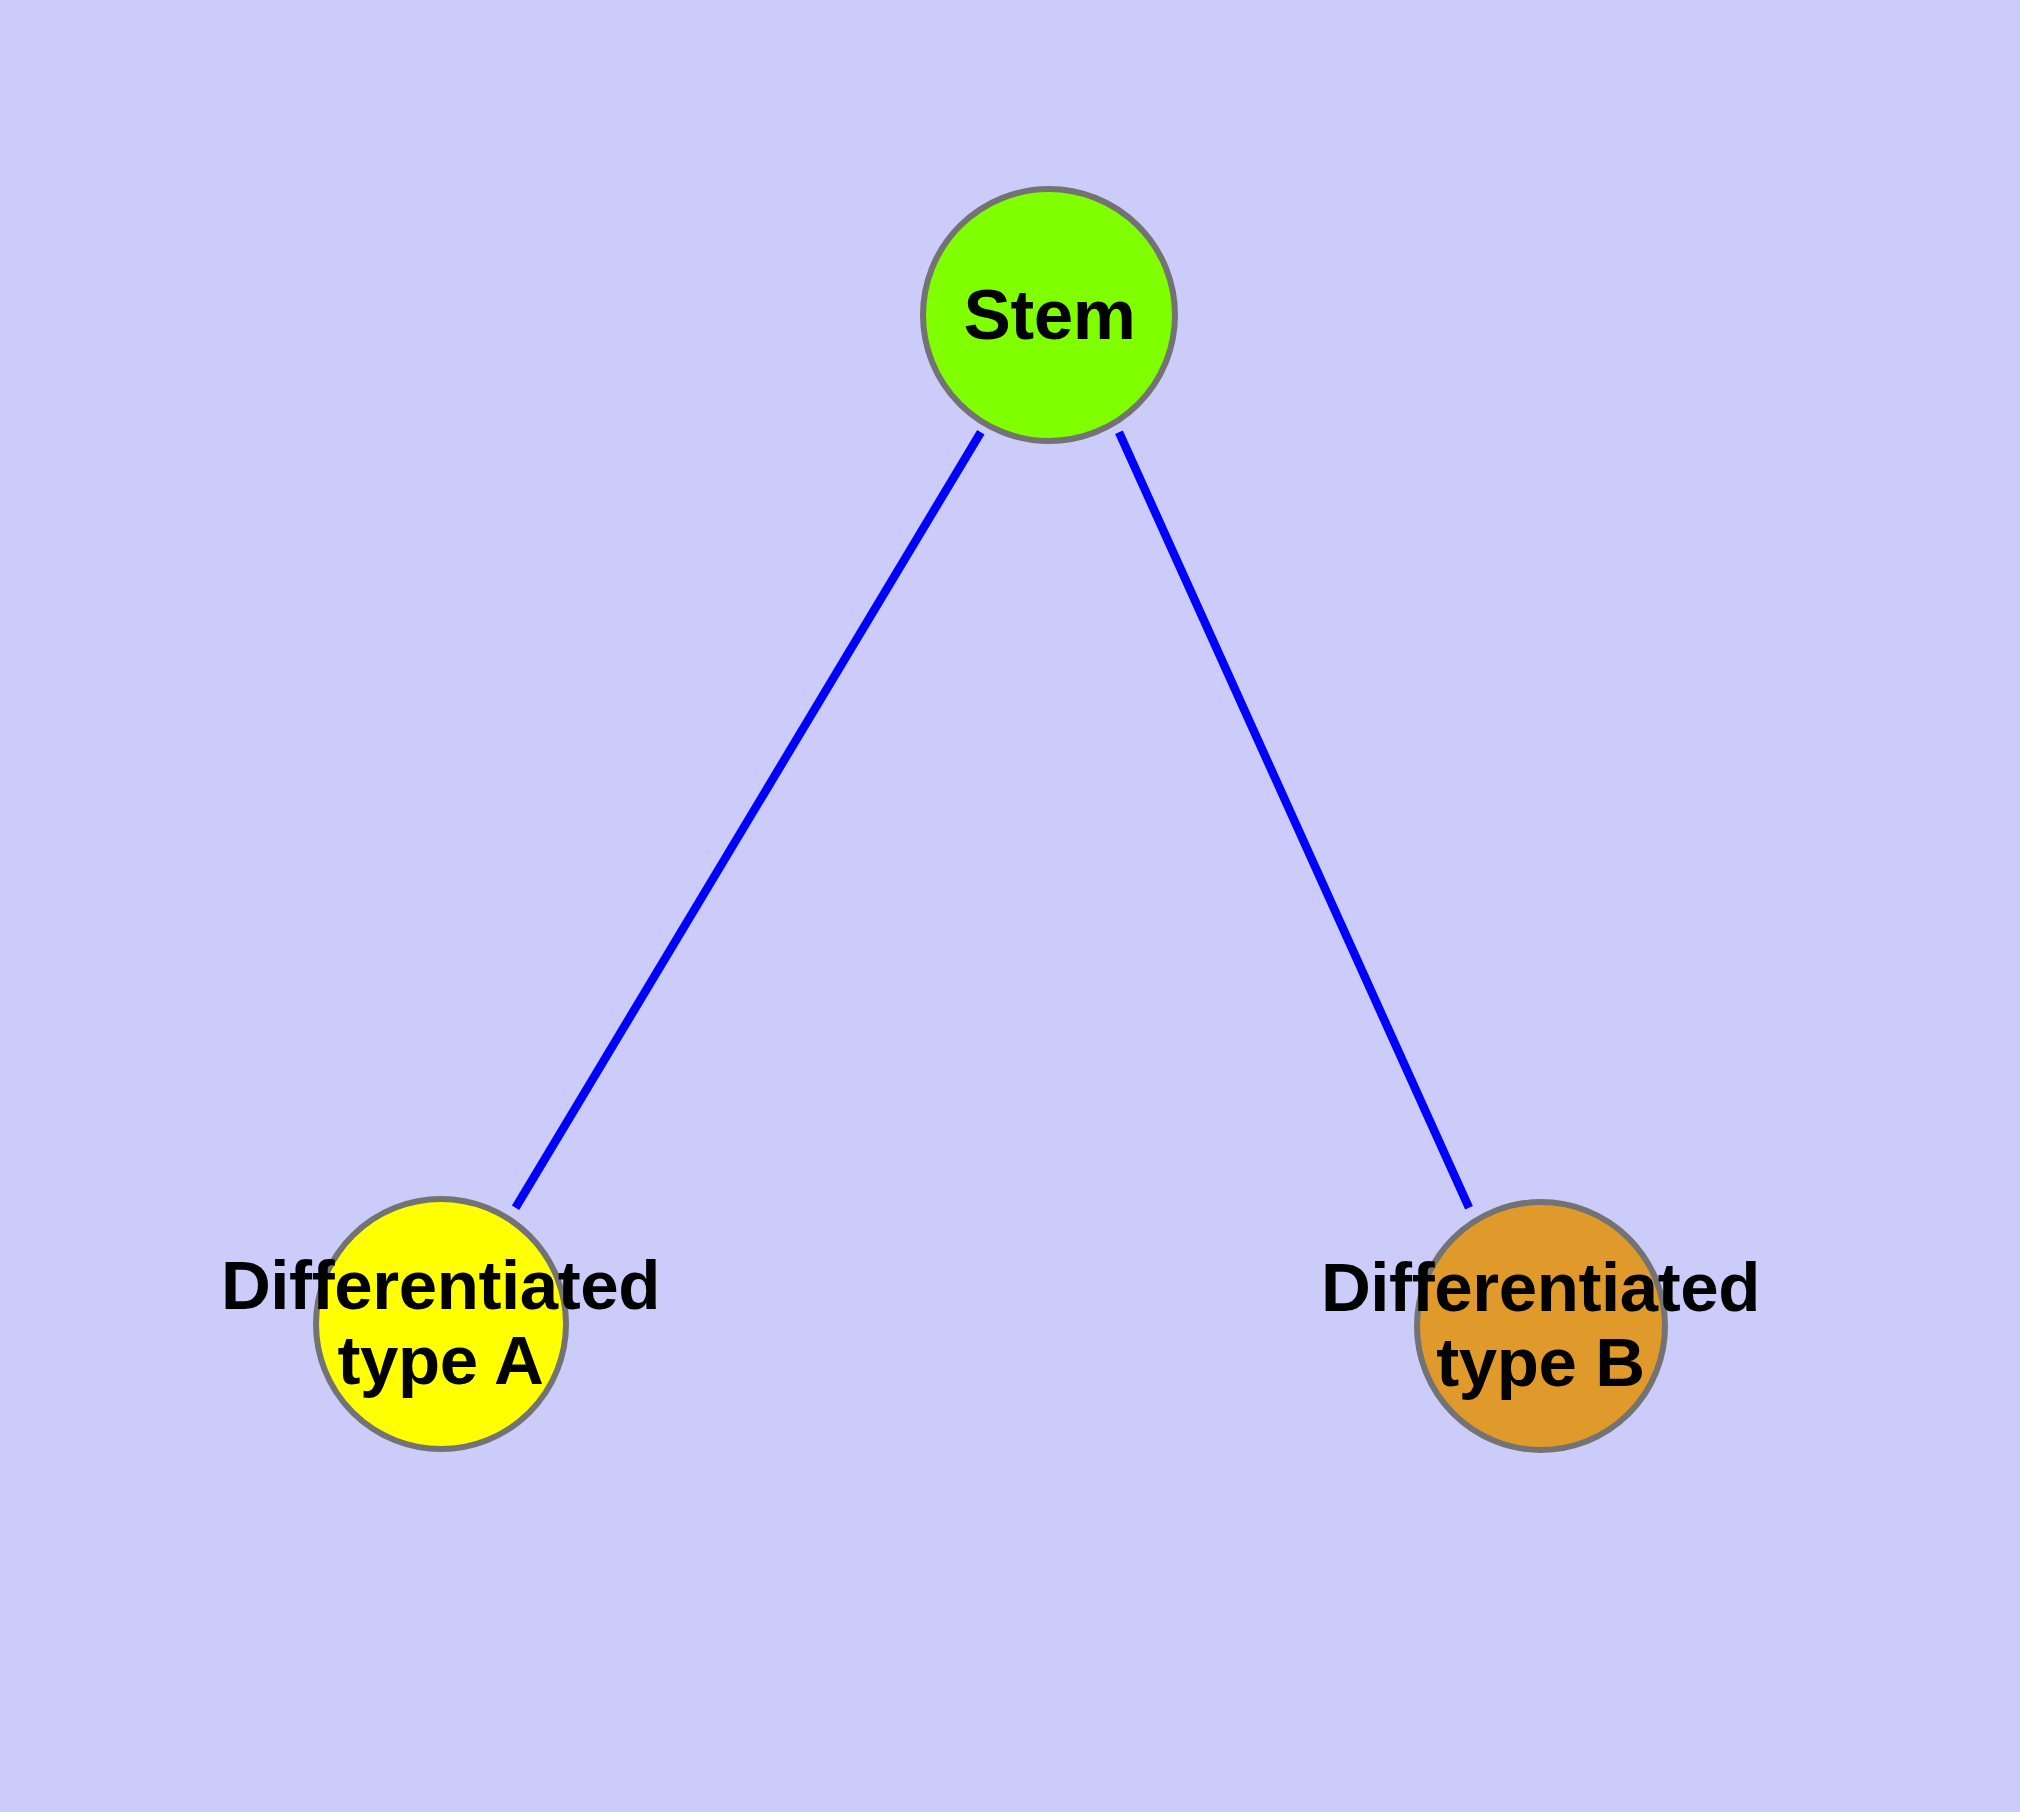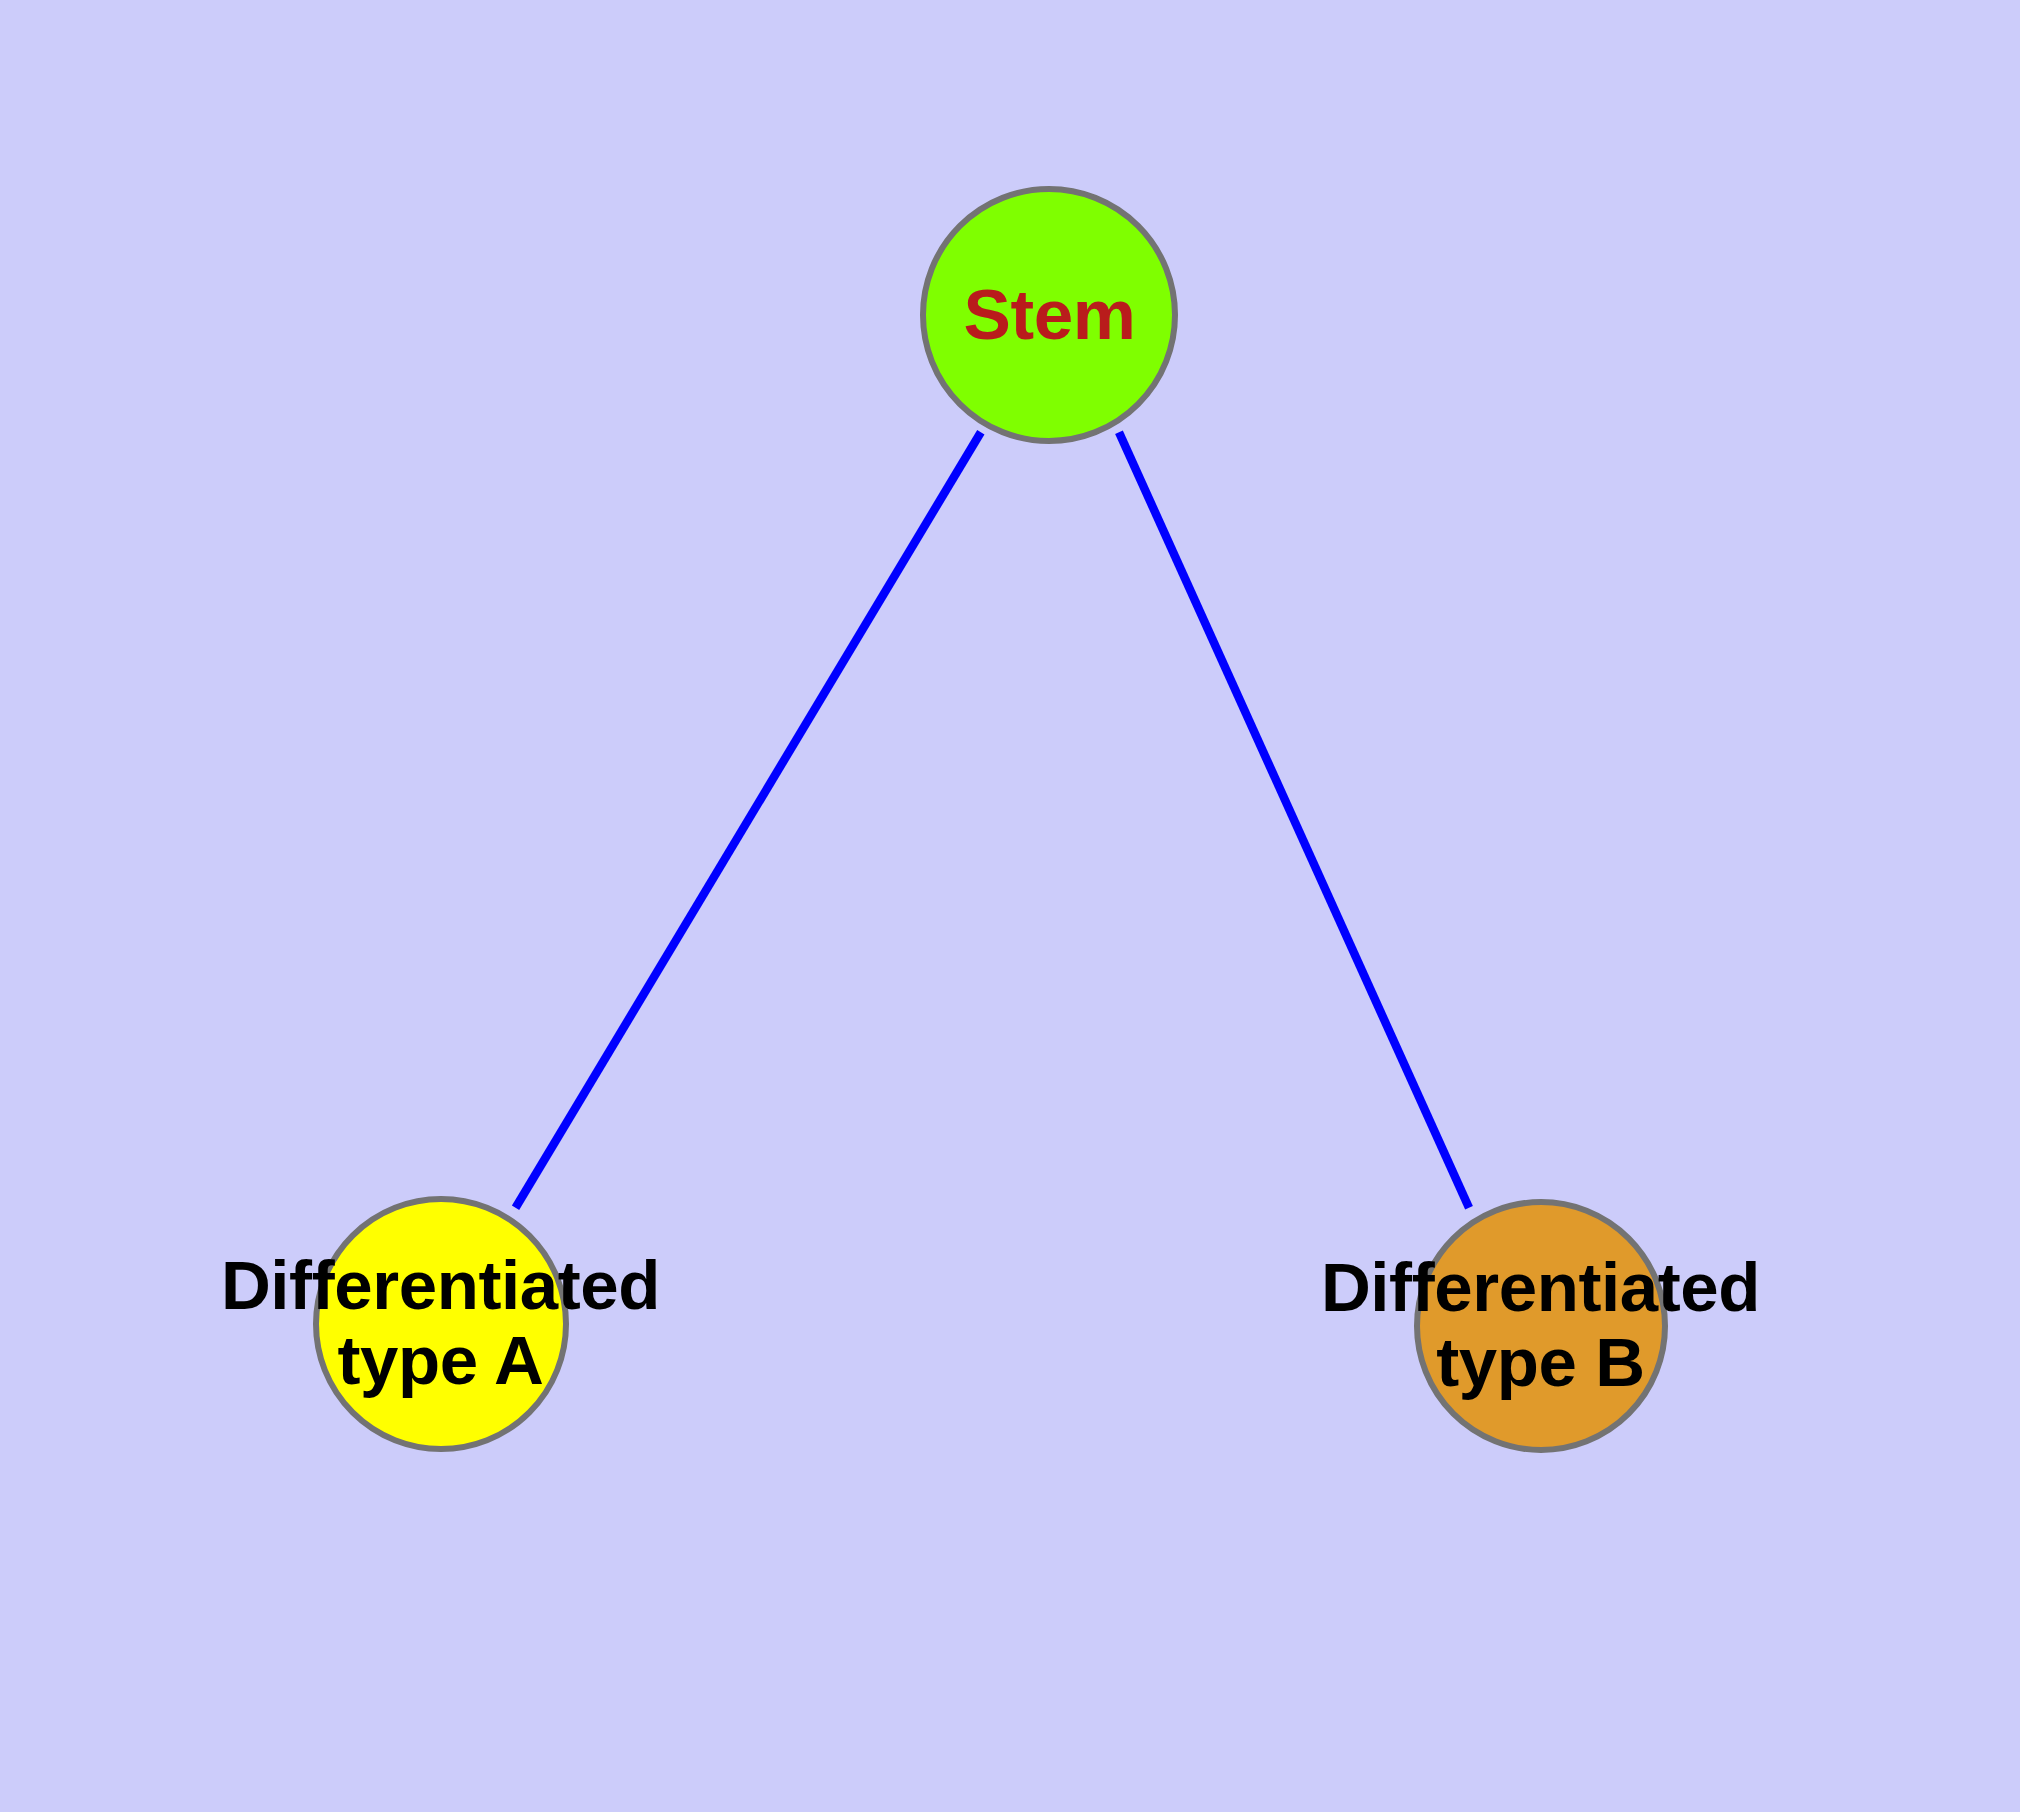--- a/index.html
+++ b/index.html
@@ -57,20 +57,20 @@
 
   <svg id="edge-layer" width="2021" height="1812" viewBox="0 0 2384 2138" xmlns="http://www.w3.org/2000/svg">
     <line x1="1157" y1="510" x2="608" y2="1425" stroke="#0000ff" stroke-width="10" stroke-linecap="butt"></line>
     <line x1="1320" y1="510" x2="1733" y2="1425" stroke="#0000ff" stroke-width="10" stroke-linecap="butt"></line>
   </svg>
 
   <div class="node" style="left: 920px; top: 186px; width: 258px; height: 258px; background: rgb(127, 255, 0); border-color: rgb(115, 115, 115); border-width: 6px;"></div>
   <div class="node" style="left: 313px; top: 1196px; width: 256px; height: 256px; background: rgb(255, 255, 0); border-color: rgb(115, 115, 115); border-width: 6px;"></div>
   <div class="node" style="left: 1414px; top: 1199px; width: 254px; height: 254px; background: rgb(224, 154, 43); border-color: rgb(115, 115, 115); border-width: 6px;"></div>
 
-  <div class="node-label single" style="color: #b91c1c; width: 1017px; left: 541px; top: 277px;">Stem</div>
+  <div class="node-label single" style="color: #000000; width: 1017px; left: 541px; top: 277px;">Stem</div>
   <div class="node-label" style="color: rgb(0, 0, 0); width: 1017px; left: -68px; top: 1249px;">Differentiated
 type A</div>
   <div class="node-label" style="color: rgb(0, 0, 0); width: 1017px; left: 1032px; top: 1251px;">Differentiated
 type B</div>
 
 </div>
 
 
 </body></html>

